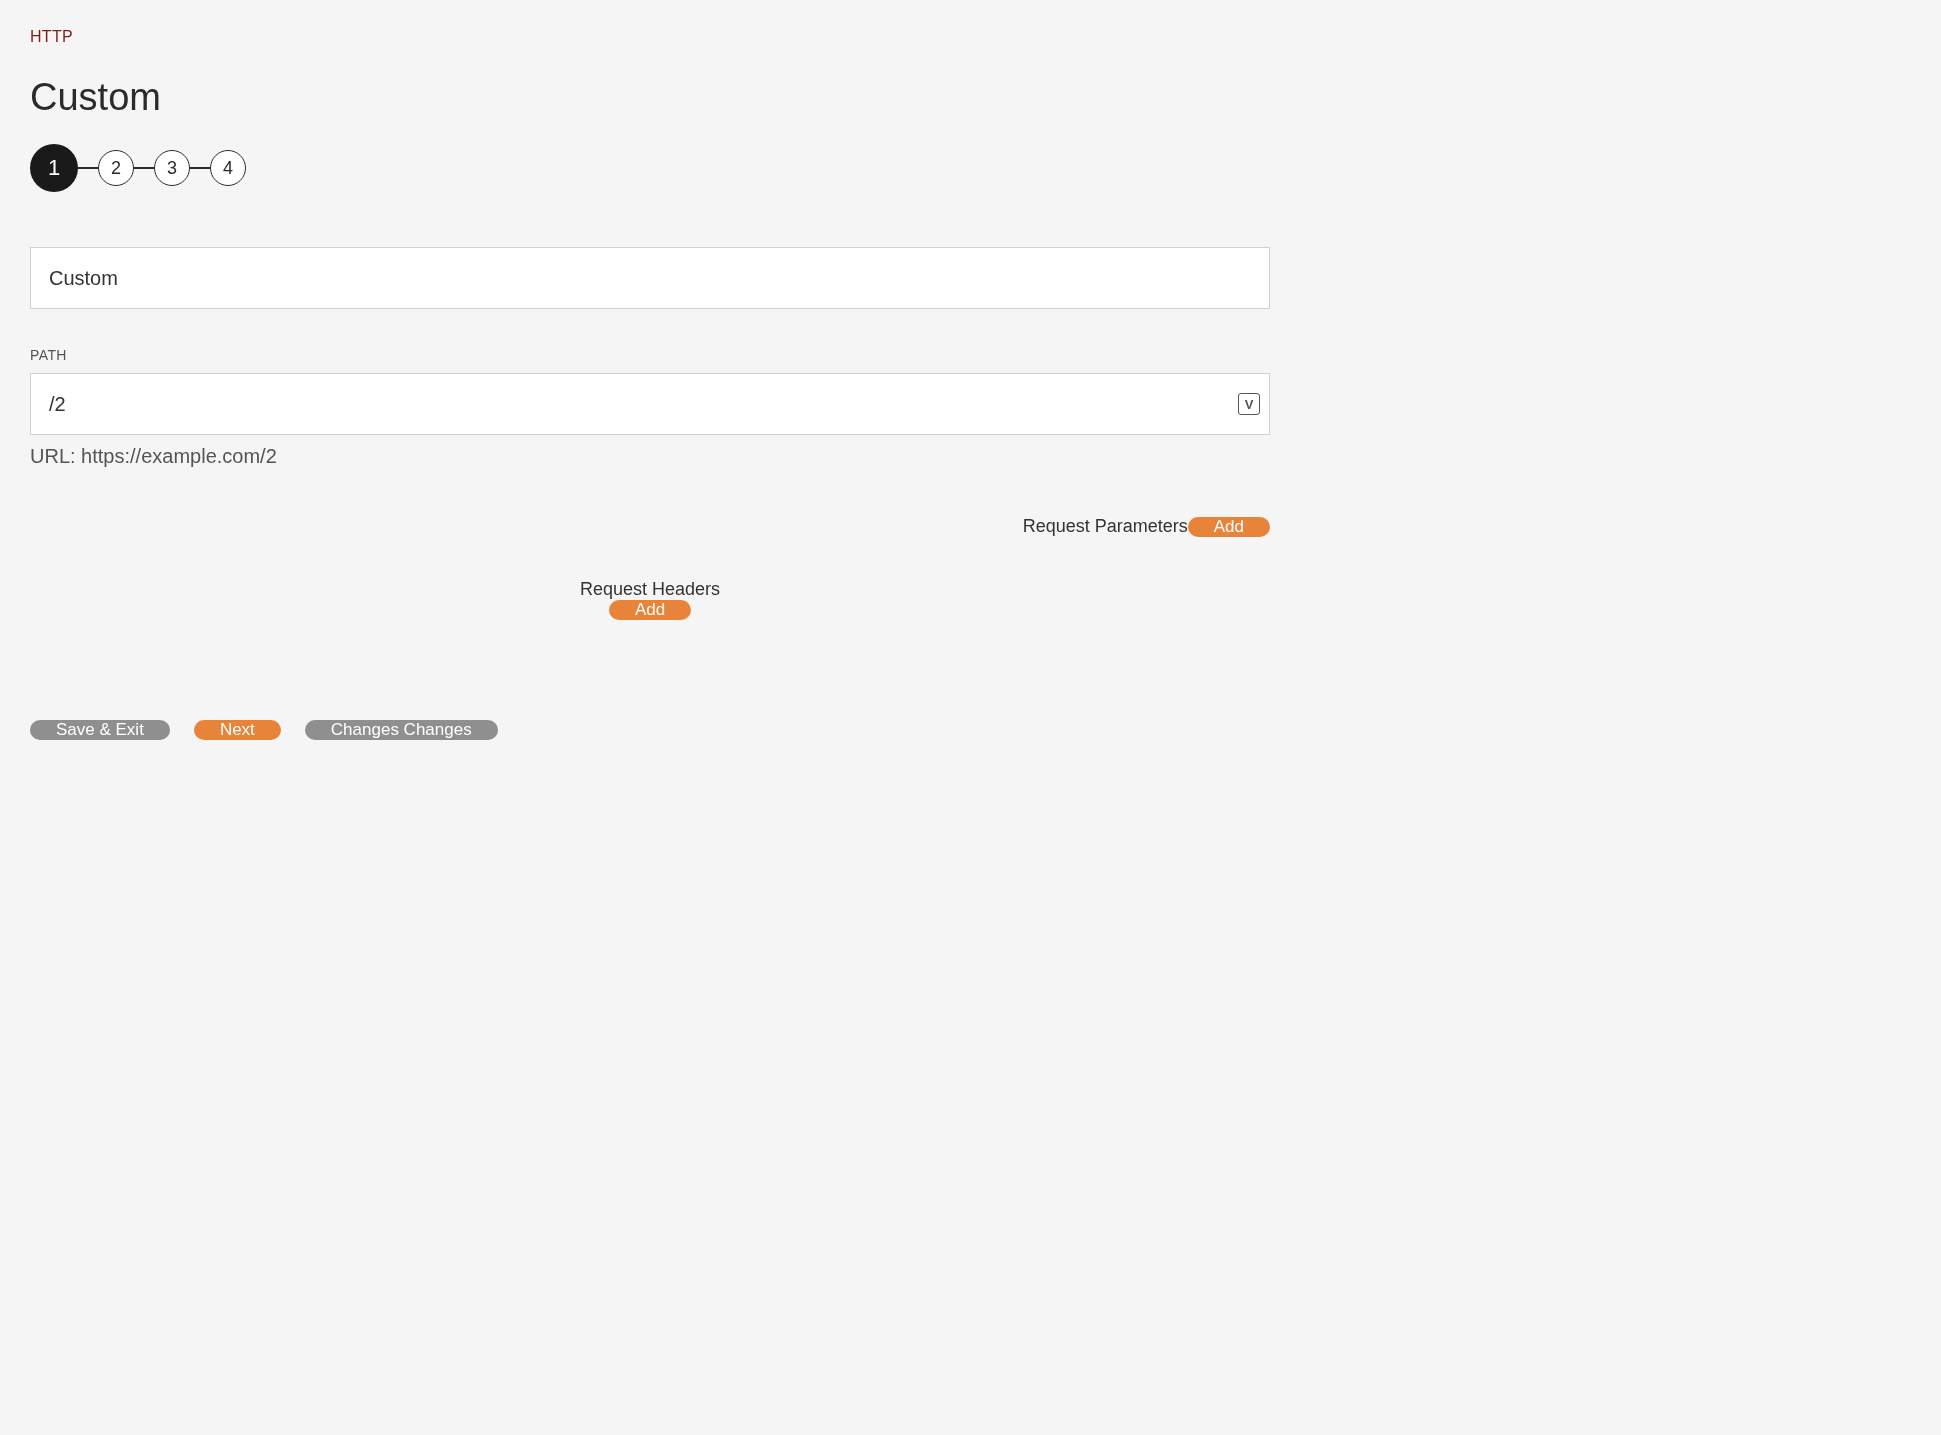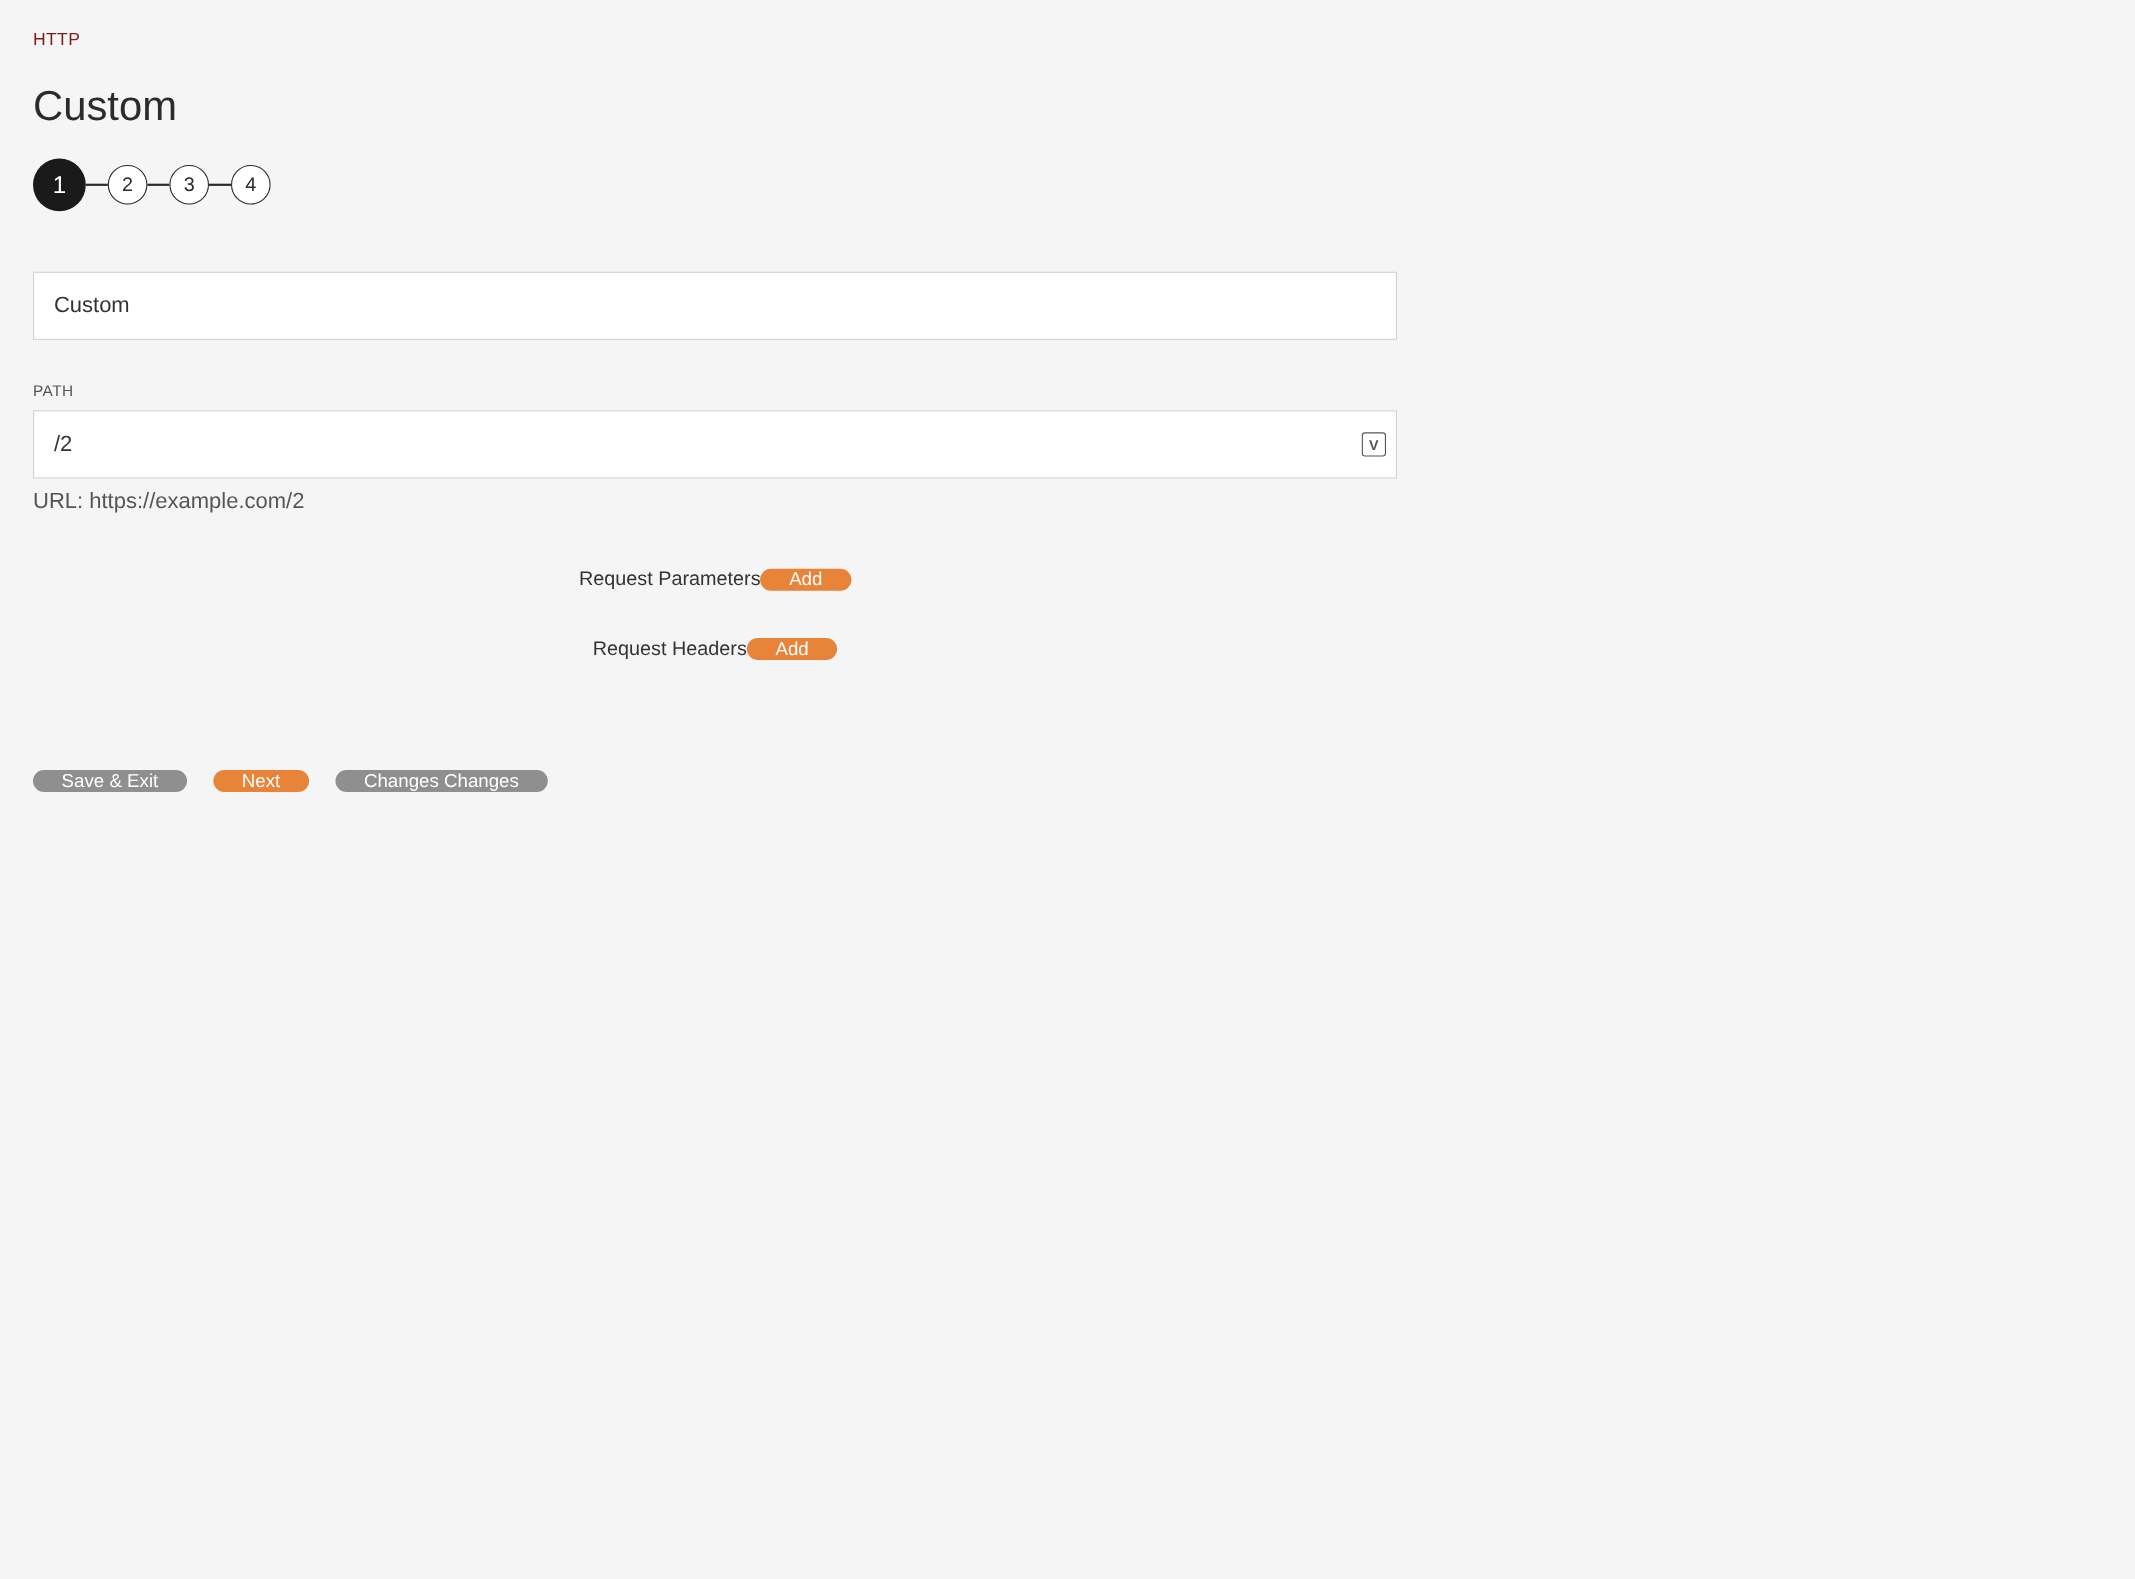--- a/index.html
+++ b/index.html
@@ -115,25 +115,26 @@
     background: #fff;
   }
   .url-hint {
     font-size: 20px;
     color: #555;
     margin-top: 10px;
   }
   .section-row {
     display: flex;
     align-items: center;
-    justify-content: center;
+    justify-content: flex-end;
     margin-top: 48px;
   }
   .section-row + .section-row {
     margin-top: 42px;
+    flex-direction: column;
   }
   .section-title {
     font-size: 18px;
     color: #333;
   }
   .btn {
     border: none;
     border-radius: 999px;
     padding: 0 26px;
     font-size: 17px;

